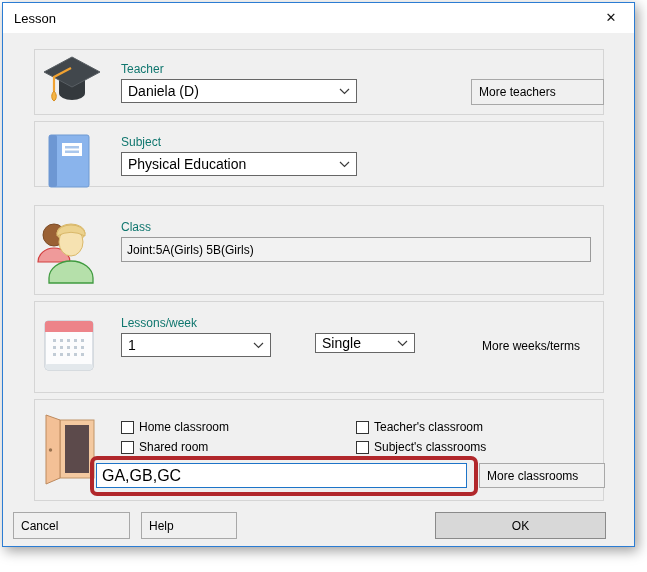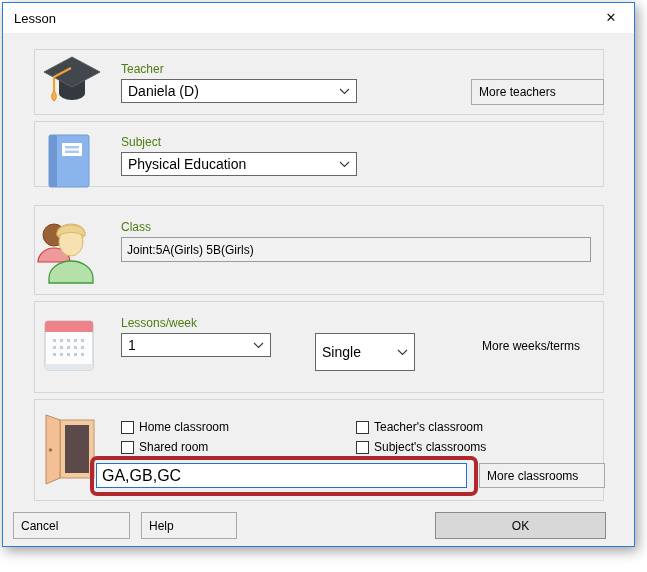--- a/index.html
+++ b/index.html
@@ -23,21 +23,21 @@
     position:absolute; left:31px; width:570px;
     border:1px solid #d5d5d5; background:#f0f0f0;
   }
   #sec-teacher { top:46px;  height:66px; }
   #sec-subject { top:118px; height:66px; }
   #sec-class   { top:202px; height:90px; }
   #sec-lessons { top:298px; height:92px; }
   #sec-rooms   { top:396px; height:102px; }
 
   .icon { position:absolute; }
-  .fld-label { position:absolute; font-size:12px; color:#4d7c0f; white-space:nowrap; }
+  .fld-label { position:absolute; font-size:12px; color:#0f766e; white-space:nowrap; }
 
   .combo {
     position:absolute; background:#fff; border:1px solid #666;
     display:flex; align-items:center; padding:0 6px;
   }
   .combo-text { flex:1; font-size:14px; white-space:nowrap; overflow:hidden; }
   .chev { flex:none; }
 
   .ro-field {
     position:absolute; background:#f2f2f2; border:1px solid #9a9a9a;
@@ -149,21 +149,21 @@
           <rect x="37" y="35" width="3" height="3"></rect>
       </g>
     </svg>
     <div class="fld-label" style="left:86px;top:14px">Lessons/week</div>
     <div class="combo" style="left:86px;top:31px;width:150px;height:24px">
       <span class="combo-text">1</span>
       <svg class="chev" width="11" height="7" viewBox="0 0 11 7">
           <path d="M1 1 L5.5 5.5 L10 1" fill="none" stroke="#3c3c3c" stroke-width="1.2"></path>
         </svg>
     </div>
-    <div class="combo" style="left:280px;top:31px;width:100px;height:38px">
+    <div class="combo" style="left:280px;top:31px;width:100px;height:20px">
       <span class="combo-text">Single</span>
       <svg class="chev" width="11" height="7" viewBox="0 0 11 7">
           <path d="M1 1 L5.5 5.5 L10 1" fill="none" stroke="#3c3c3c" stroke-width="1.2"></path>
         </svg>
     </div>
     <div class="static-link" style="left:447px;top:37px">More weeks/terms</div>
   </div>
 
   <div class="section" id="sec-rooms">
     <svg class="icon" style="left:9px;top:14px" width="52" height="72" viewBox="0 0 52 72">

